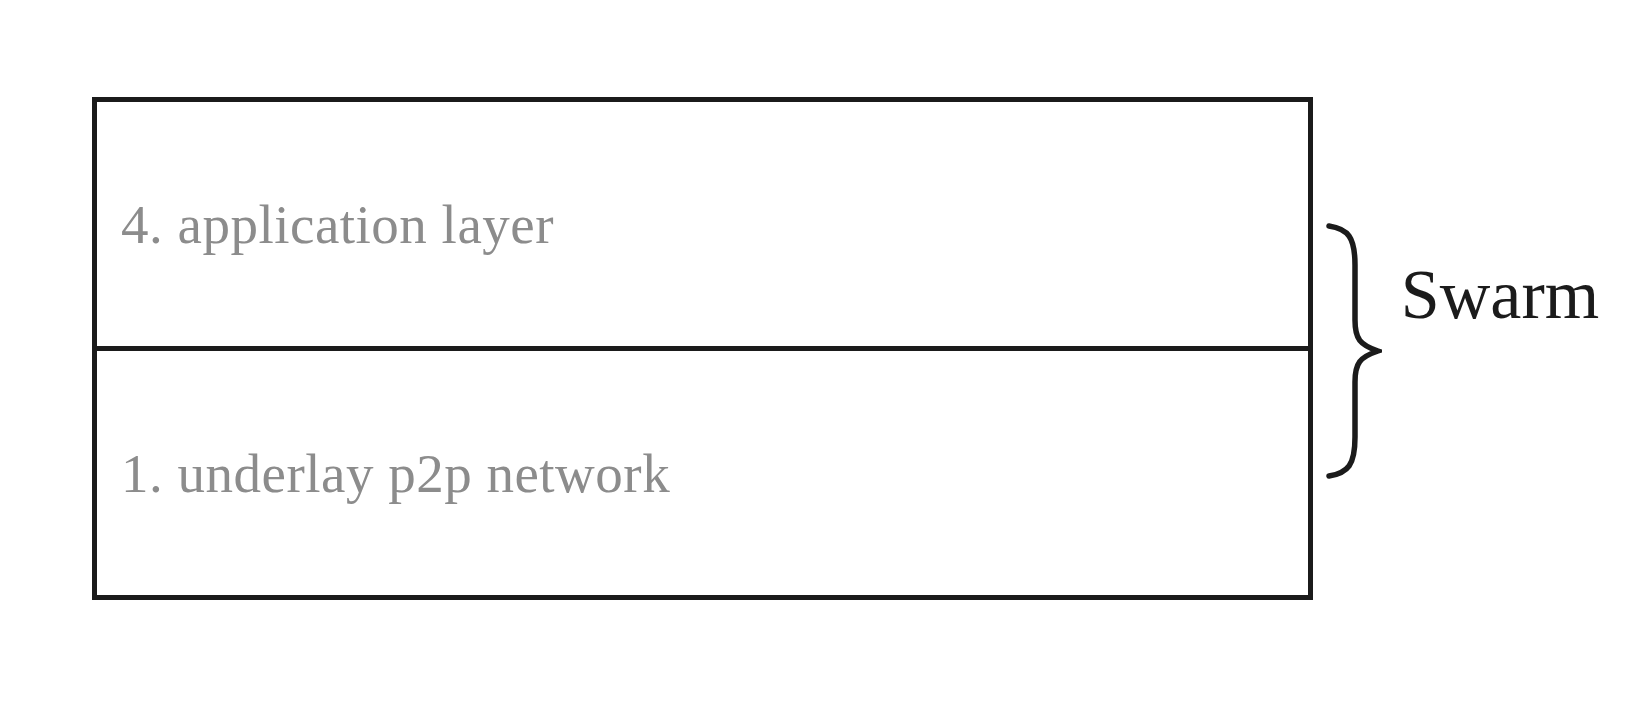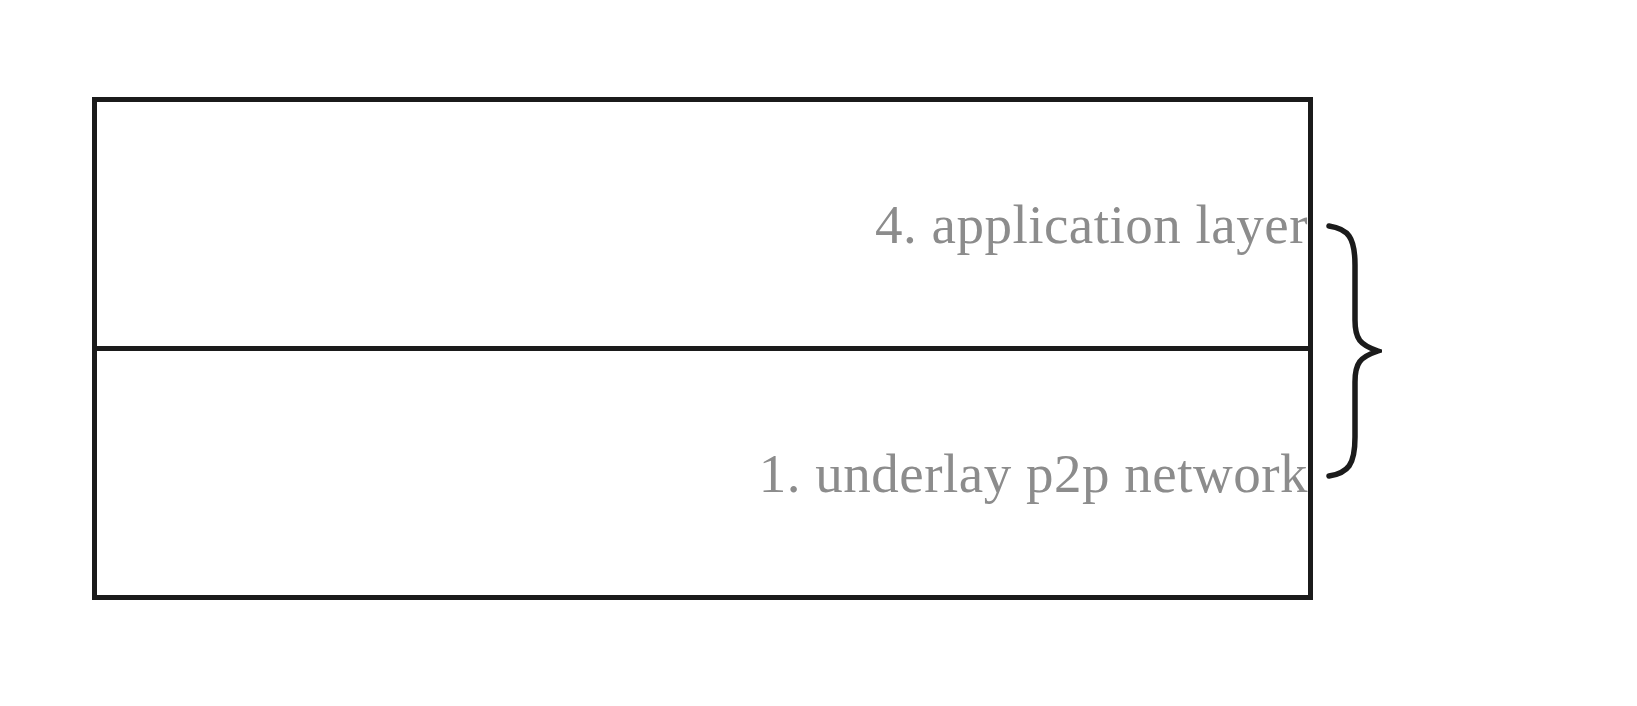--- a/index.html
+++ b/index.html
@@ -24,25 +24,26 @@
     box-sizing: border-box;
     border: 5px solid #1b1b1b;
     background: #ffffff;
     display: flex;
     flex-direction: column;
   }
   .layer {
     flex: 1 1 0;
     display: flex;
     align-items: center;
-    justify-content: flex-end;
+    justify-content: flex-start;
     border-bottom: 5px solid #1b1b1b;
     font-size: 55px;
     letter-spacing: 0.5px;
     white-space: nowrap;
+    padding-left: 24px;
   }
   .layer:last-child {
     border-bottom: none;
   }
   .layer.muted { color: #8c8c8c; }
   .layer.strong { color: #1b1b1b; }
   .brace-svg {
     position: absolute;
     left: 1326px;
     top: 223px;
@@ -79,15 +80,16 @@
     <path d="M 3 3
              C 22 6, 29 14, 29 42
              L 29 97
              C 29 116, 34 122, 52 128
              C 34 134, 29 140, 29 159
              L 29 214
              C 29 242, 22 250, 3 253" fill="none" stroke="#1b1b1b" stroke-width="5.5" stroke-linecap="round"></path>
   </svg>
 
   <div class="brace-label">
+    <div>Swarm</div>
   </div>
 
 </div>
 
 </body></html>

